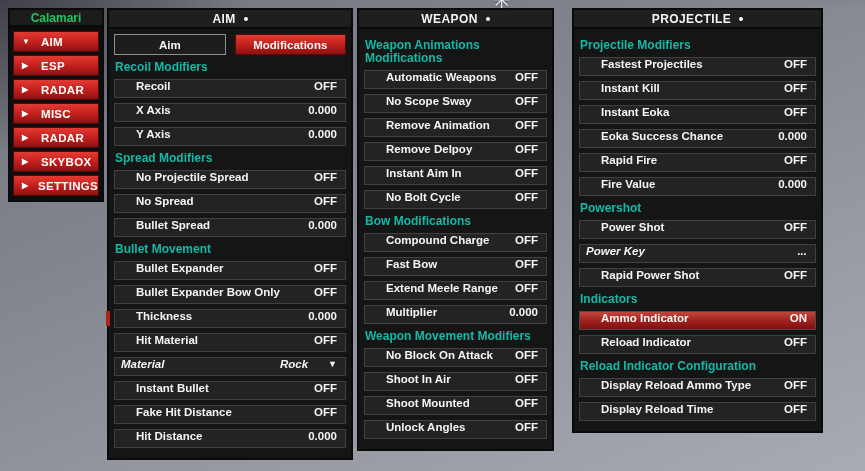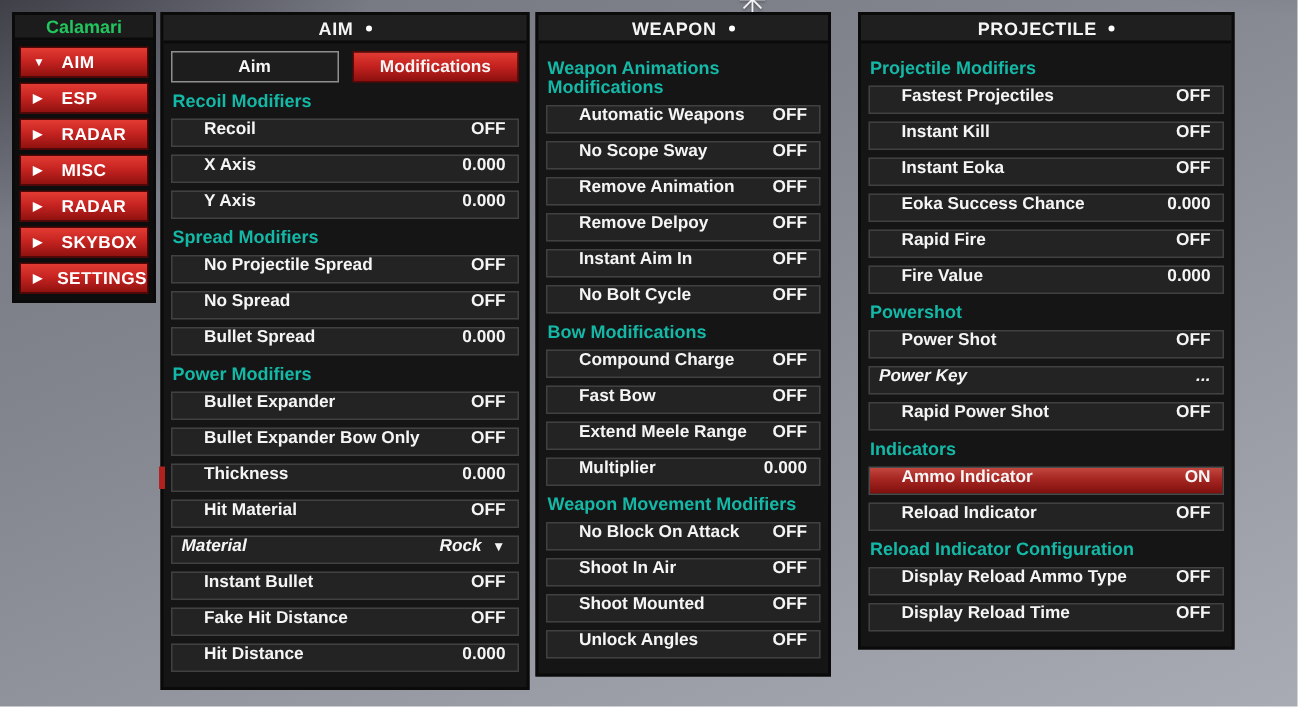--- a/index.html
+++ b/index.html
@@ -43,21 +43,21 @@
     position:relative; height:19px; margin-bottom:5px;
     background:#232323; border:1px solid #414141;
     display:flex; align-items:flex-start; justify-content:space-between;
     padding:0 8px 0 21px; color:#f5f5f5; font-weight:700; font-size:11.5px;
   }
   .row.flush { padding-left:6px;font-style:italic; }
   .row.highlight {
     background:linear-gradient(180deg,#c2463e 0%, #a52521 45%, #7e100e 100%);
     border-color:#4b4b4b;
   }
-  .valwrap { display:flex; align-items:center; gap:7px; }
+  .valwrap { display:flex; align-items:center; gap:20px; }
   .caret { font-size:9px; line-height:9px; }
   .marker { position:absolute; left:-9px; top:1px; width:4px; height:15px; background:#b1211d; }
   
   .sidebar { left:8px; top:8px; width:96px; position:absolute; background:#0d0d0d; border:2px solid #0a0a0a; }
   .sidebar-title {
     height:17px; background:#1c1c1c; border-bottom:2px solid #0a0a0a;
     display:flex; align-items:center; justify-content:center;
     color:#22c55e; font-weight:700; font-size:12px;
   }
   .sidebar-body { padding:4px 3px; }
@@ -142,21 +142,21 @@
         <span class="value">OFF</span>
       </div>
       <div class="row">
         <span class="lbl">No Spread</span>
         <span class="value">OFF</span>
       </div>
       <div class="row">
         <span class="lbl">Bullet Spread</span>
         <span class="value">0.000</span>
       </div>
-      <div class="section-label">Power Modifiers</div>
+      <div class="section-label">Bullet Movement</div>
       <div class="row">
         <span class="lbl">Bullet Expander</span>
         <span class="value">OFF</span>
       </div>
       <div class="row">
         <span class="lbl">Bullet Expander Bow Only</span>
         <span class="value">OFF</span>
       </div>
       <div class="row">
         <span class="lbl">Thickness</span>

